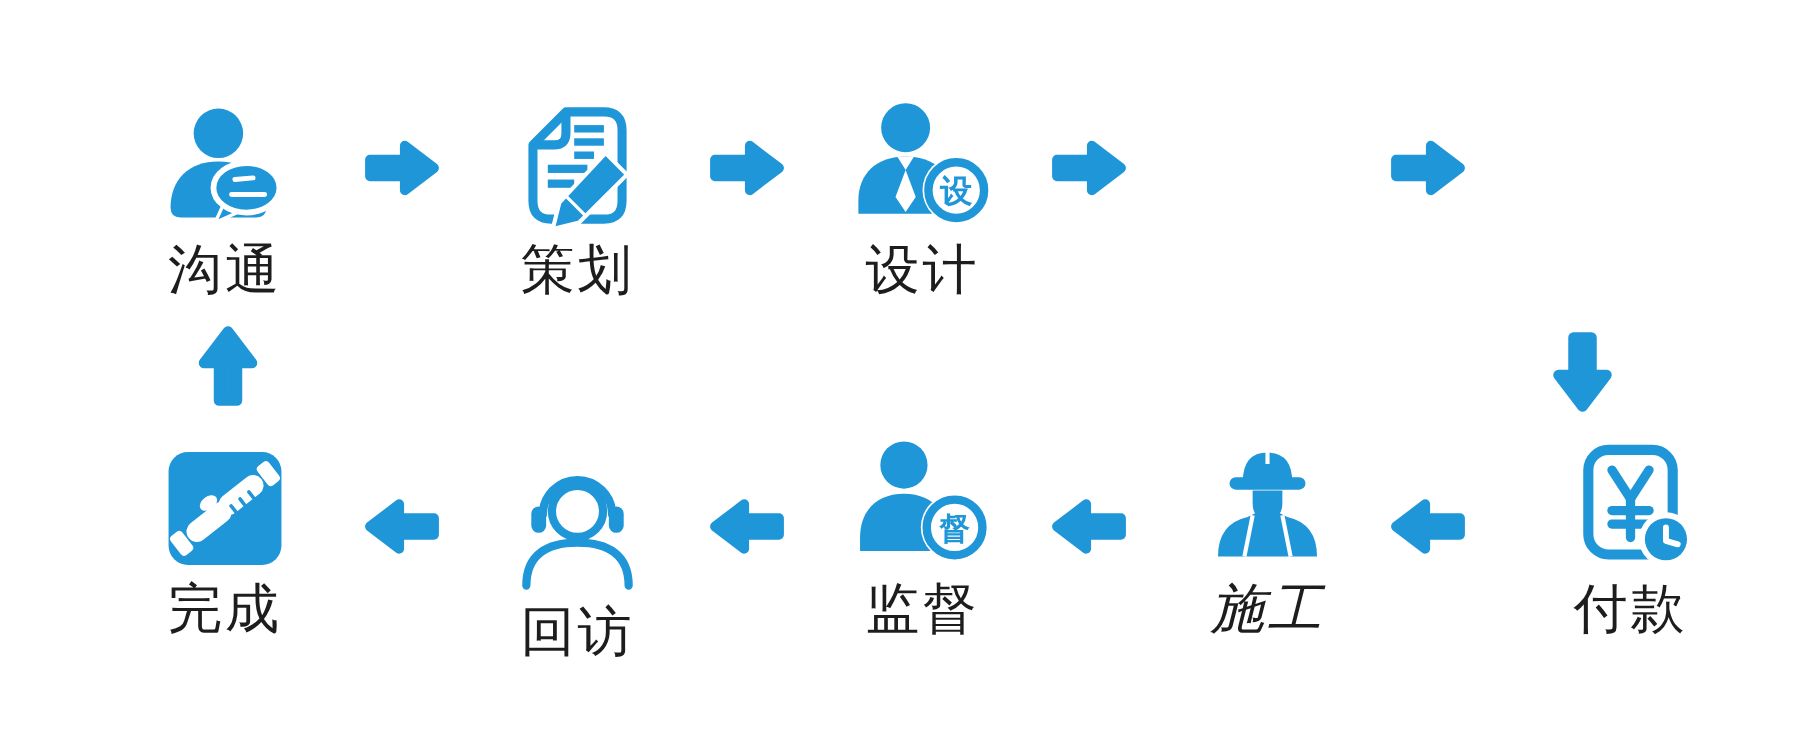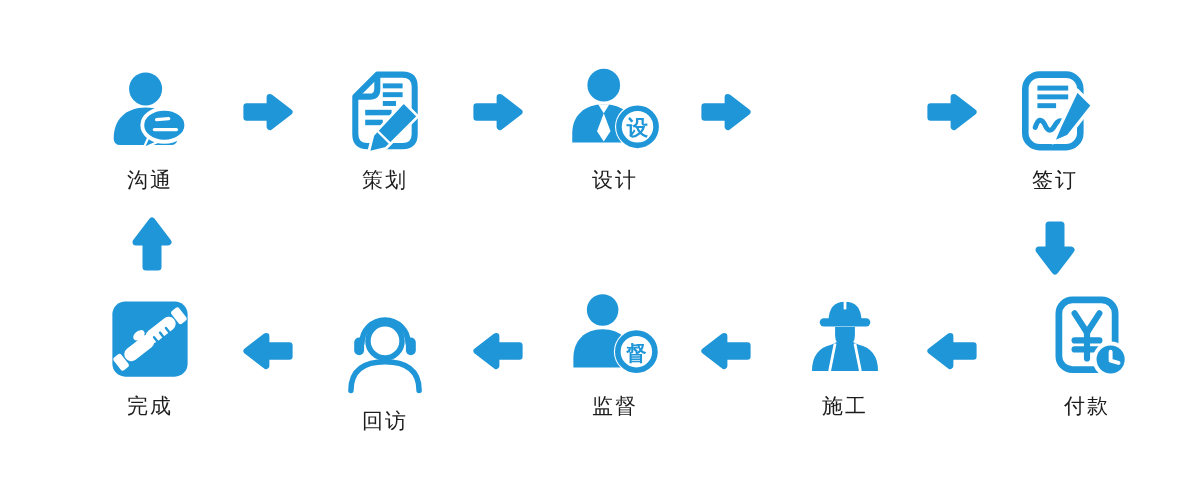--- a/index.html
+++ b/index.html
@@ -23,21 +23,21 @@
   }
   .step .icon {
     height:90px;
     display:flex;
     align-items:flex-end;
     justify-content:center;
     color:var(--accent,#1E96D8);
   }
   .step .label {
     margin-top:8px;
-    font-size:21px;
+    font-size:36px;
     line-height:32px;
     color:#1d1d1d;
     letter-spacing:2px;
     white-space:nowrap;
   }
   .arrow {
     position:absolute;
     color:var(--accent,#1E96D8);
   }
   svg { display:block; }
@@ -91,54 +91,41 @@
         <path d="M30,42 L36,58 L30,67 L24,58 Z" fill="#fff"></path>
         <circle cx="60" cy="54" r="20" fill="#fff"></circle>
         <circle cx="60" cy="54" r="16.5" fill="none" stroke="currentColor" stroke-width="5"></circle>
         <text class="badge-char" x="60" y="61" font-size="19" fill="currentColor" text-anchor="middle">设</text>
       </svg>
     </span>
     <span class="label">设计</span>
   </div>
 
 
-  <div class="step" style="left:970px; top:66px;">
-    <span class="icon">
-      <svg width="88" height="88" viewBox="0 0 80 80">
-        <rect x="13" y="6" width="50" height="66" rx="13" fill="none" stroke="currentColor" stroke-width="6"></rect>
-        <rect x="24" y="16" width="28" height="4.5" fill="currentColor"></rect>
-        <rect x="24" y="24" width="28" height="4.5" fill="currentColor"></rect>
-        <rect x="24" y="32" width="17" height="4.5" fill="currentColor"></rect>
-        <path d="M22,54 Q26,42 31,52 Q35,61 40,52 Q43,46 48,49" fill="none" stroke="currentColor" stroke-width="4.5" stroke-linecap="round"></path>
-        <path d="M60,20 L74,34 L52,62 L38,68 L44,54 Z" fill="currentColor" stroke="#fff" stroke-width="3" stroke-linejoin="round"></path>
-      </svg>
-    </span>
-    <span class="label">签订</span>
-  </div>
 
   <div class="step" style="left:1002px; top:292px;text-align:right;">
     <span class="icon">
       <svg width="90" height="90" viewBox="0 0 80 80">
         <rect x="15" y="7" width="50" height="62" rx="12" fill="none" stroke="currentColor" stroke-width="6"></rect>
         <g stroke="currentColor" stroke-width="5.5" stroke-linecap="round">
           <line x1="29" y1="19" x2="40" y2="36"></line>
           <line x1="51" y1="19" x2="40" y2="36"></line>
           <line x1="40" y1="36" x2="40" y2="59"></line>
           <line x1="29" y1="43" x2="51" y2="43"></line>
           <line x1="29" y1="51" x2="51" y2="51"></line>
         </g>
         <circle cx="61" cy="60" r="16" fill="#fff"></circle>
         <circle cx="61" cy="60" r="12.5" fill="currentColor"></circle>
         <path d="M61,53 L61,61 L68,63" fill="none" stroke="#fff" stroke-width="3.5" stroke-linecap="round" stroke-linejoin="round"></path>
       </svg>
     </span>
     <span class="label">付款</span>
   </div>
 
-  <div class="step" style="left:760px; top:292px;">
+  <div class="step" style="left:760px; top:292px;font-style:italic;">
     <span class="icon">
       <svg width="88" height="88" viewBox="0 0 80 80">
         <path d="M25,25 Q25,7 40,7 Q55,7 55,25 Z" fill="currentColor"></path>
         <line x1="40" y1="5" x2="40" y2="14" stroke="#fff" stroke-width="2.5"></line>
         <rect x="17" y="22" width="46" height="7.5" rx="3.75" fill="currentColor"></rect>
         <path d="M31,30 L49,30 L49,38 Q49,47 40,47 Q31,47 31,38 Z" fill="currentColor"></path>
         <path d="M10,70 Q10,50 28,46 L34,43 Q40,48 46,43 L52,46 Q70,50 70,70 Z" fill="currentColor"></path>
         <line x1="31" y1="45" x2="26" y2="70" stroke="#fff" stroke-width="2.5"></line>
         <line x1="49" y1="45" x2="54" y2="70" stroke="#fff" stroke-width="2.5"></line>
       </svg>

